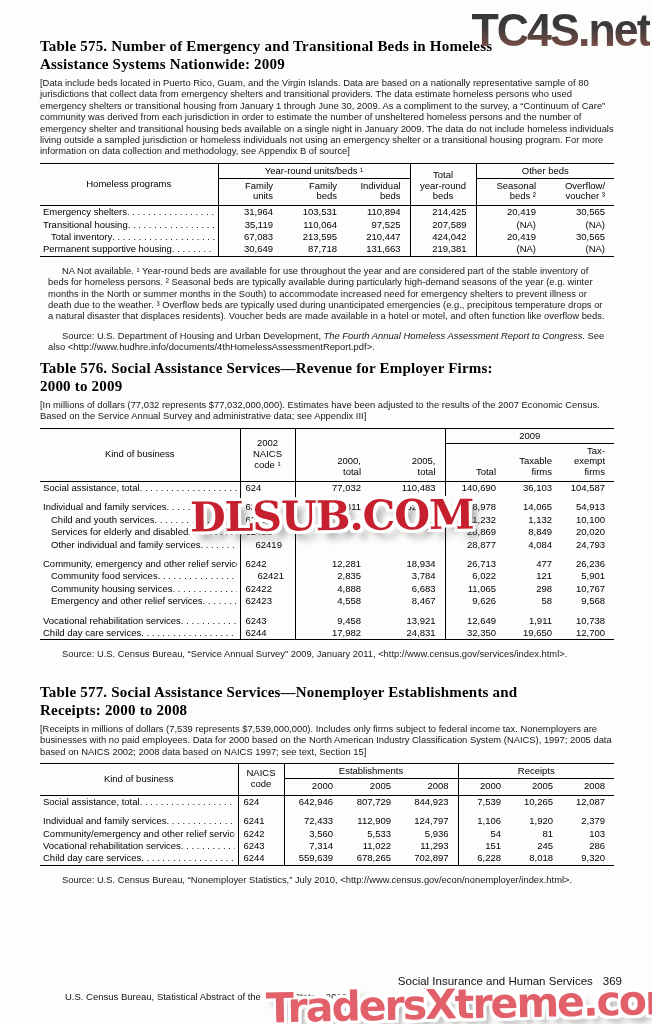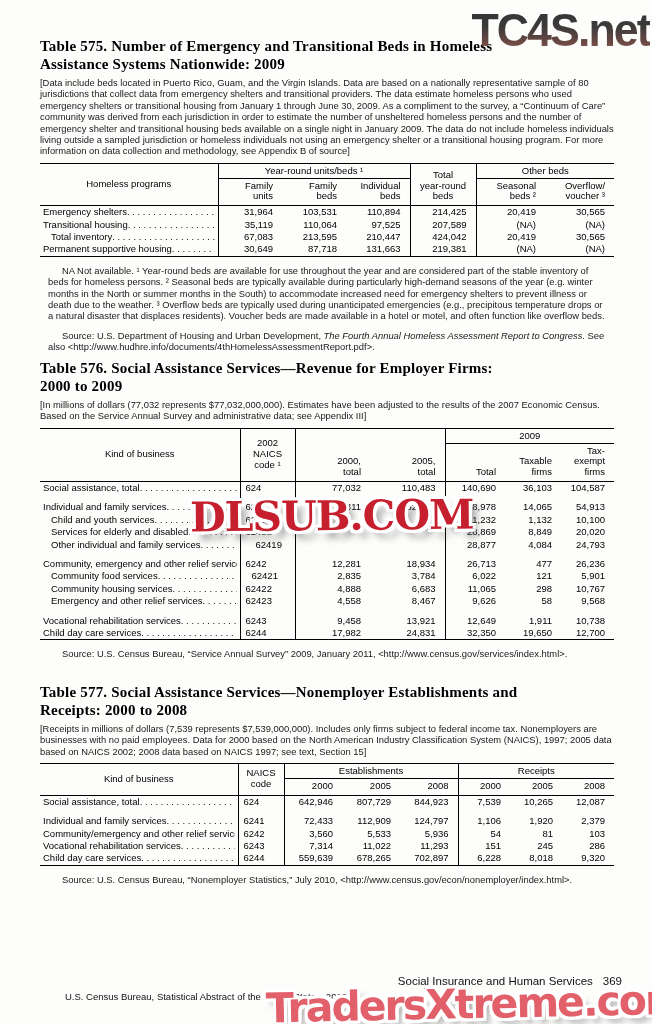--- a/index.html
+++ b/index.html
@@ -322,21 +322,21 @@
     <td class="num">477</td>
     <td class="num">26,236</td>
   </tr>
           <tr class="ind">
     <td>
               <div class="labwrap">
                 <span class="lbl">Community food services</span>
                 <span class="dots"></span>
               </div>
             </td>
-    <td class="rl" style="padding-left:11px">62421</td>
+    <td class="rl" style="padding-left:17px">62421</td>
     <td class="num rl">2,835</td>
     <td class="num">3,784</td>
     <td class="num rl">6,022</td>
     <td class="num">121</td>
     <td class="num">5,901</td>
   </tr>
           <tr class="ind">
     <td>
               <div class="labwrap">
                 <span class="lbl">Community housing services</span>

